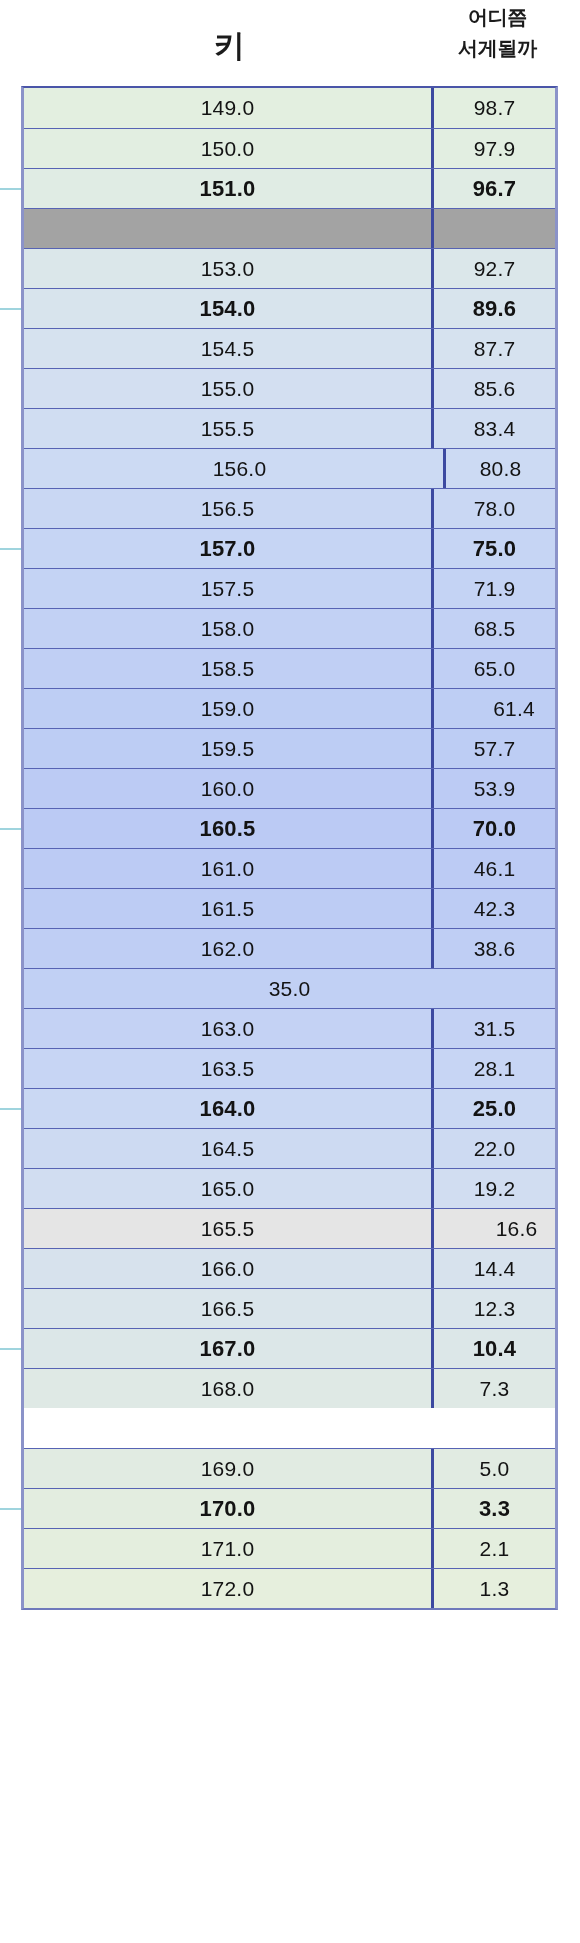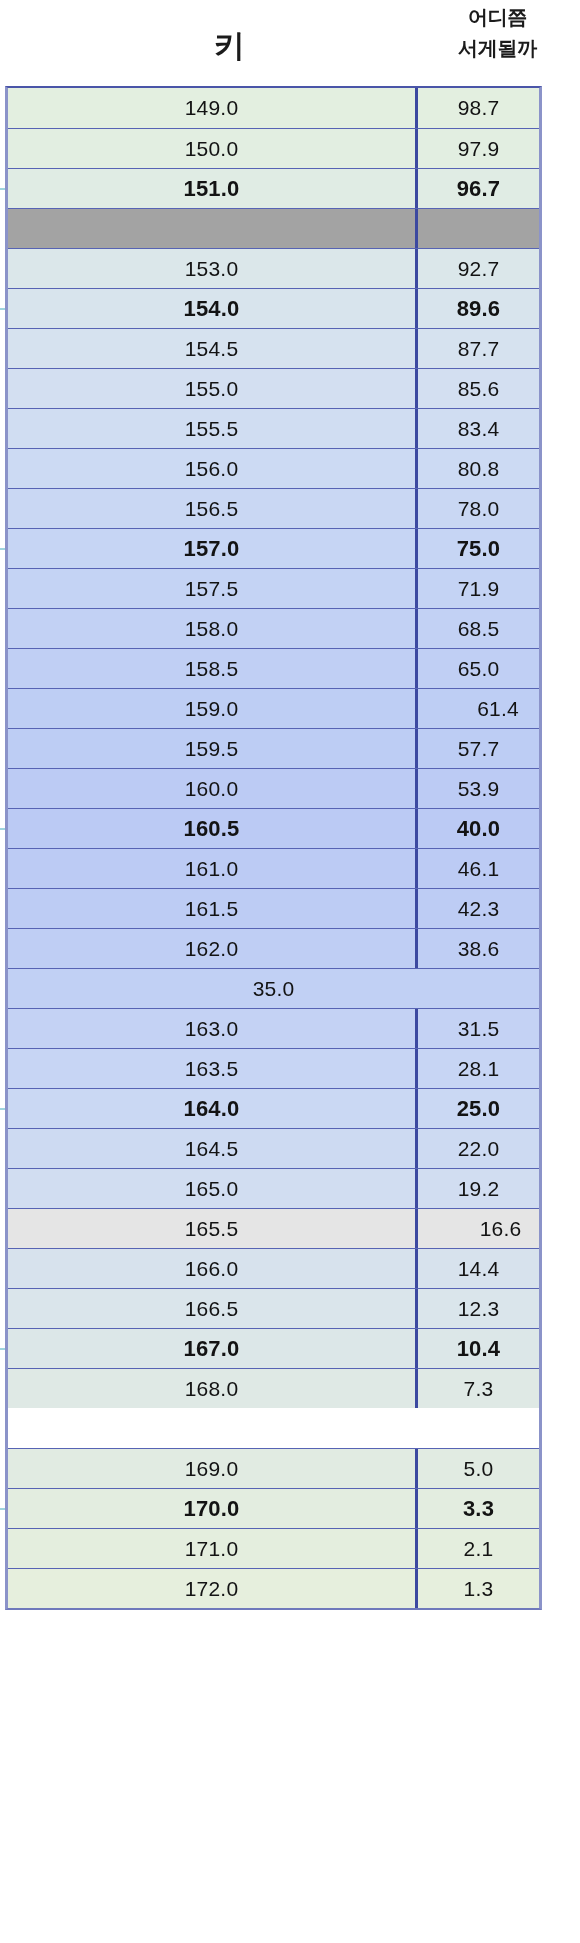--- a/index.html
+++ b/index.html
@@ -58,21 +58,21 @@
     font-weight: bold;
     line-height: 31px;
     color: #1b1b1b;
     white-space: nowrap;
     letter-spacing: -0.3px;
   }
 
   
   .table-wrap {
     position: absolute;
-    left: 5px;
+    left: 21px;
     top: 86px;
     width: 537px;
     box-sizing: border-box;
     border-left: 3px solid #8b93c9;
     border-right: 3px solid #8b93c9;
     border-top: 2px solid #4a55a8;
     border-bottom: 2px solid #6f79bb;
   }
   .row {
     display: flex;
@@ -161,21 +161,21 @@
       <div class="cell cell-pct">87.7</div>
     </div>
     <div class="row" style="background: rgb(211, 223, 241);">
       <div class="cell cell-height">155.0</div>
       <div class="cell cell-pct">85.6</div>
     </div>
     <div class="row" style="background: rgb(208, 221, 242);">
       <div class="cell cell-height">155.5</div>
       <div class="cell cell-pct">83.4</div>
     </div>
-    <div class="row" style="background: rgb(204, 218, 243);">
+    <div class="row" style="background: rgb(204, 218, 243); padding-left: 12px;">
       <div class="cell cell-height">156.0</div>
       <div class="cell cell-pct">80.8</div>
     </div>
     <div class="row" style="background: rgb(201, 215, 243);">
       <div class="cell cell-height">156.5</div>
       <div class="cell cell-pct">78.0</div>
     </div>
     <div class="row bold" style="background: rgb(198, 213, 244);">
       <span class="tick"></span>
       <div class="cell cell-height">157.0</div>
@@ -201,21 +201,21 @@
       <div class="cell cell-height">159.5</div>
       <div class="cell cell-pct">57.7</div>
     </div>
     <div class="row" style="background: rgb(188, 203, 244);">
       <div class="cell cell-height">160.0</div>
       <div class="cell cell-pct">53.9</div>
     </div>
     <div class="row bold" style="background: rgb(187, 202, 244);">
       <span class="tick"></span>
       <div class="cell cell-height">160.5</div>
-      <div class="cell cell-pct">40.0</div>
+      <div class="cell cell-pct">70.0</div>
     </div>
     <div class="row" style="background: rgb(188, 203, 244);">
       <div class="cell cell-height">161.0</div>
       <div class="cell cell-pct">46.1</div>
     </div>
     <div class="row" style="background: rgb(189, 204, 244);">
       <div class="cell cell-height">161.5</div>
       <div class="cell cell-pct">42.3</div>
     </div>
     <div class="row" style="background: rgb(191, 206, 244);">

